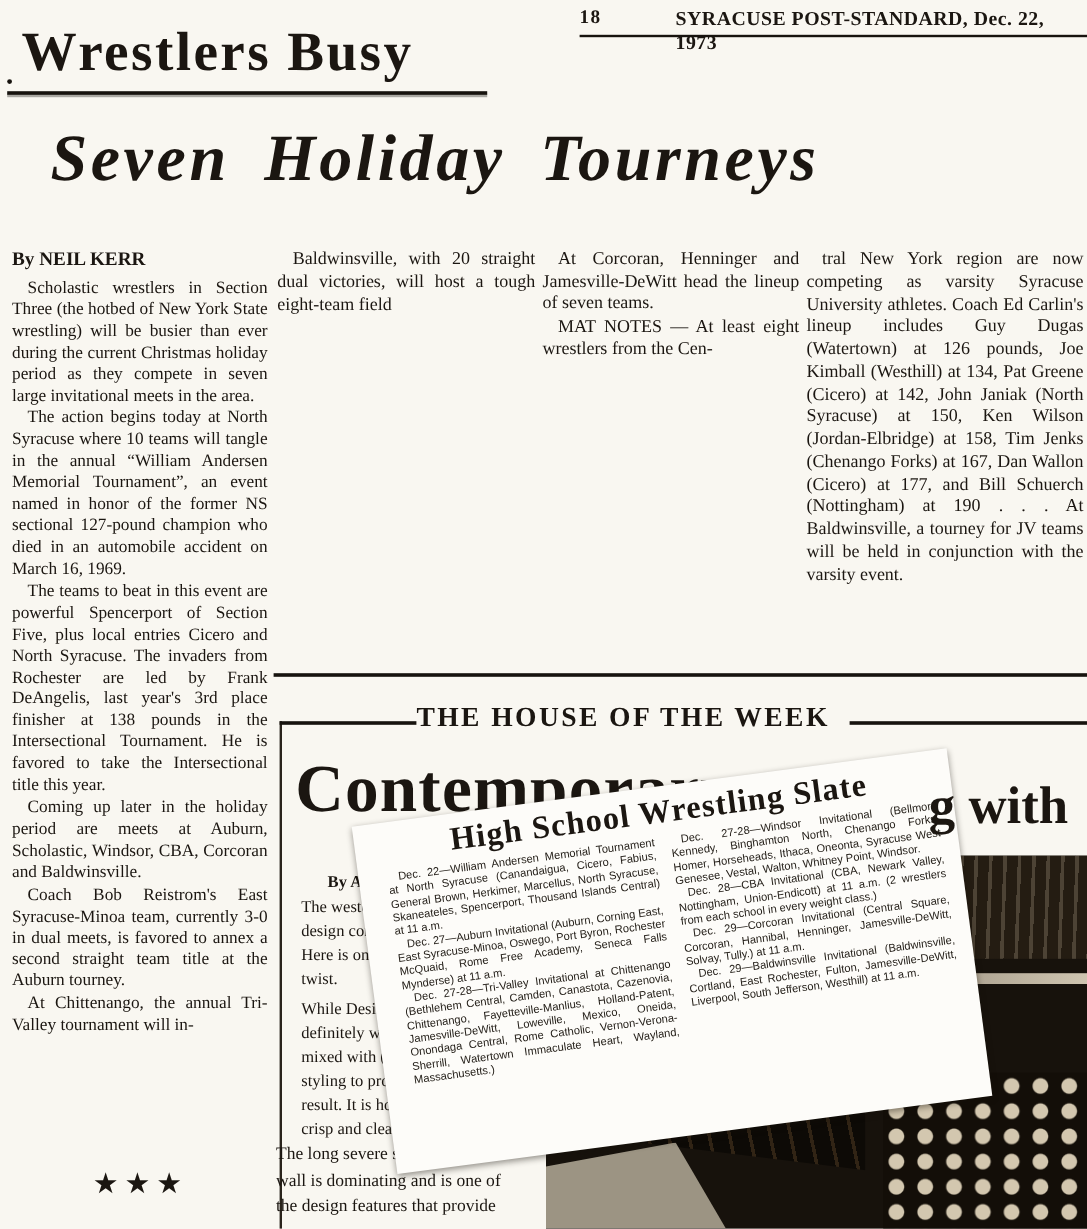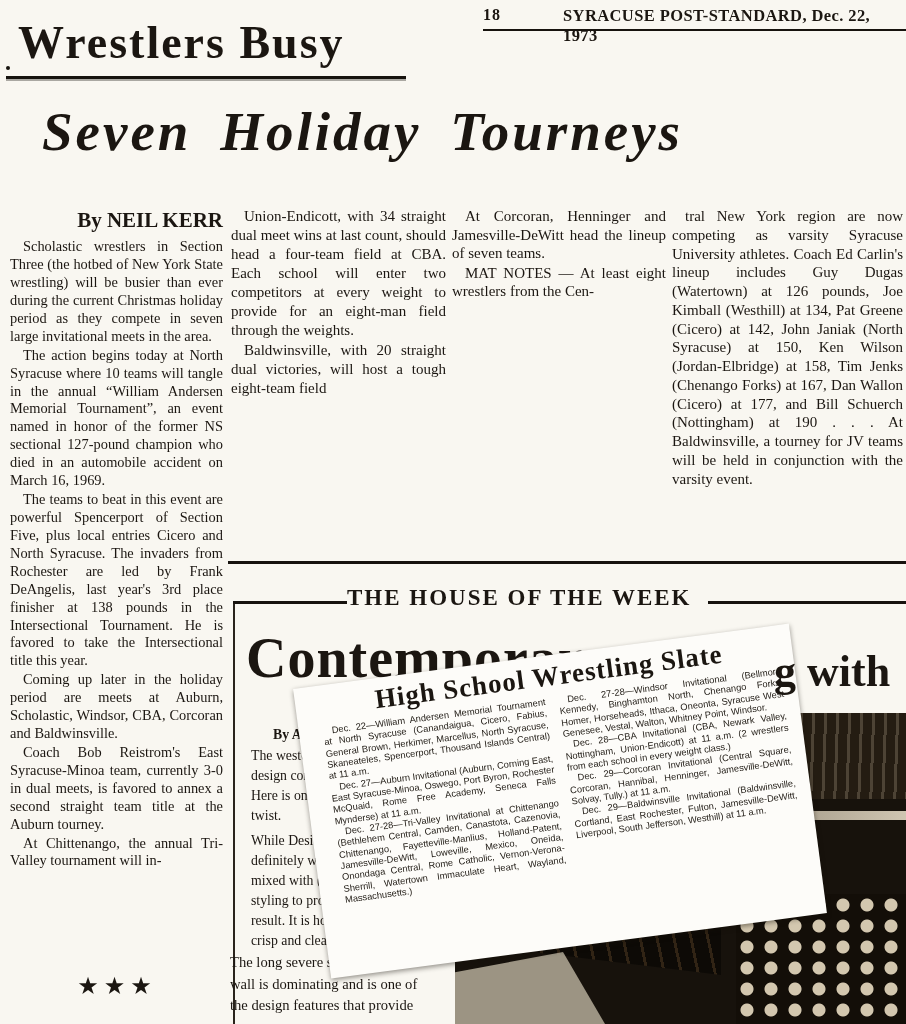--- a/index.html
+++ b/index.html
@@ -18,21 +18,21 @@
   .kicker-rule{left:6px;top:76px;width:400px;height:3px;background:#17130e;box-shadow:0 2px 0 rgba(23,19,14,.35);}
   .kicker-dot{left:6px;top:66px;width:4px;height:4px;background:#17130e;border-radius:50%;}
   .main-headline{left:42px;top:100px;width:860px;font-size:55px;font-style:italic;font-weight:bold;letter-spacing:3px;word-spacing:12px;white-space:nowrap;}
   
   .col{top:207px;text-align:justify;}
   .col p{margin:0 0 1px;text-indent:13px;}
   .col1{left:10px;width:213px;font-size:14.4px;line-height:1.245;}
   .col2{left:231px;width:215px;font-size:15px;line-height:1.27;}
   .col3{left:452px;width:214px;font-size:15px;line-height:1.235;}
   .col4{left:672px;width:231px;font-size:15px;line-height:1.25;}
-  .byline{text-align:right;font-weight:bold;font-size:21px;text-indent:0 !important;margin-bottom:5px !important;}
+  .byline{text-align:left;font-weight:bold;font-size:16px;text-indent:0 !important;margin-bottom:5px !important;}
   .stars{left:72px;top:972px;width:90px;font-size:24px;letter-spacing:5px;text-align:center;}
   
   .divider{left:228px;top:561px;width:678px;height:3px;background:#17130e;}
   .hw-vline{left:233px;top:601px;width:2px;height:423px;background:#2a241c;}
   .hw-rule-left{left:233px;top:601px;width:114px;height:3px;background:#17130e;}
   .hw-rule-right{left:708px;top:601px;width:198px;height:3px;background:#17130e;}
   .hw-title{left:347px;top:585px;width:360px;font-size:23px;font-weight:bold;letter-spacing:2px;white-space:nowrap;}
   
   .hw-headline{left:246px;top:626px;font-size:56px;font-weight:bold;letter-spacing:1px;white-space:nowrap;z-index:0;}
   .hw-headline-frag{left:774px;top:646px;font-size:44px;font-weight:bold;white-space:nowrap;z-index:3;}
@@ -81,21 +81,20 @@
   <div class="abs col col1">
     <p class="byline">By NEIL KERR</p>
     <p>Scholastic wrestlers in Section Three (the hotbed of New York State wrestling) will be busier than ever during the current Christmas holiday period as they compete in seven large invitational meets in the area.</p>
     <p>The action begins today at North Syracuse where 10 teams will tangle in the annual “William Andersen Memorial Tournament”, an event named in honor of the former NS sectional 127-pound champion who died in an automobile accident on March 16, 1969.</p>
     <p>The teams to beat in this event are powerful Spencerport of Section Five, plus local entries Cicero and North Syracuse. The invaders from Rochester are led by Frank DeAngelis, last year's 3rd place finisher at 138 pounds in the Intersectional Tournament. He is favored to take the Intersectional title this year.</p>
     <p>Coming up later in the holiday period are meets at Auburn, Scholastic, Windsor, CBA, Corcoran and Baldwinsville.</p>
     <p>Coach Bob Reistrom's East Syracuse-Minoa team, currently 3-0 in dual meets, is favored to annex a second straight team title at the Auburn tourney.</p>
     <p>At Chittenango, the annual Tri-Valley tournament will in-</p>
   </div>
   <div class="abs col col2">
-    <p>Union-Endicott, with 34 straight dual meet wins at last count, should head a four-team field at CBA. Each school will enter two competitors at every weight to provide for an eight-man field through the weights.</p>
     <p>Baldwinsville, with 20 straight dual victories, will host a tough eight-team field</p>
   </div>
   <div class="abs col col3">
     <p>At Corcoran, Henninger and Jamesville-DeWitt head the lineup of seven teams.</p>
     <p>MAT NOTES — At least eight wrestlers from the Cen-</p>
   </div>
   <div class="abs col col4">
     <p>tral New York region are now competing as varsity Syracuse University athletes. Coach Ed Carlin's lineup includes Guy Dugas (Watertown) at 126 pounds, Joe Kimball (Westhill) at 134, Pat Greene (Cicero) at 142, John Janiak (North Syracuse) at 150, Ken Wilson (Jordan-Elbridge) at 158, Tim Jenks (Chenango Forks) at 167, Dan Wallon (Cicero) at 177, and Bill Schuerch (Nottingham) at 190 . . . At Baldwinsville, a tourney for JV teams will be held in conjunction with the varsity event.</p>
   </div>
   <div class="abs stars">★★★</div>

